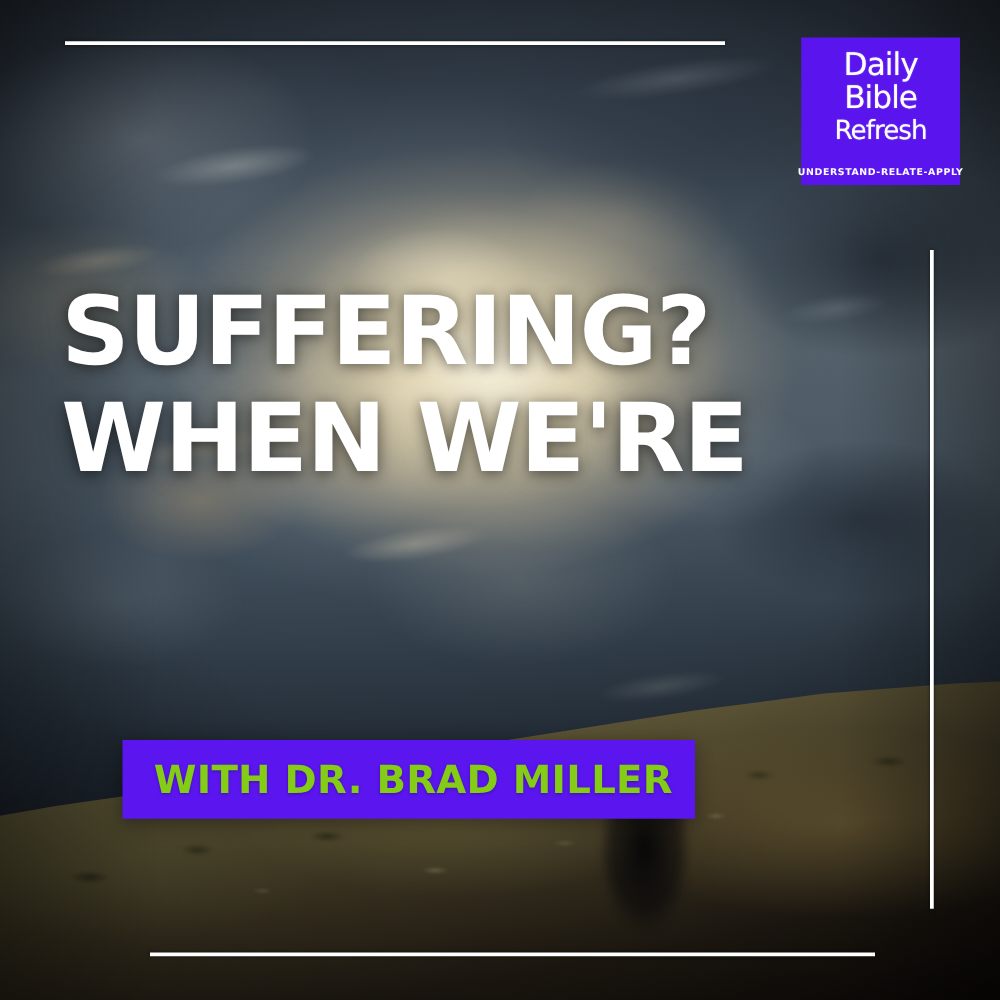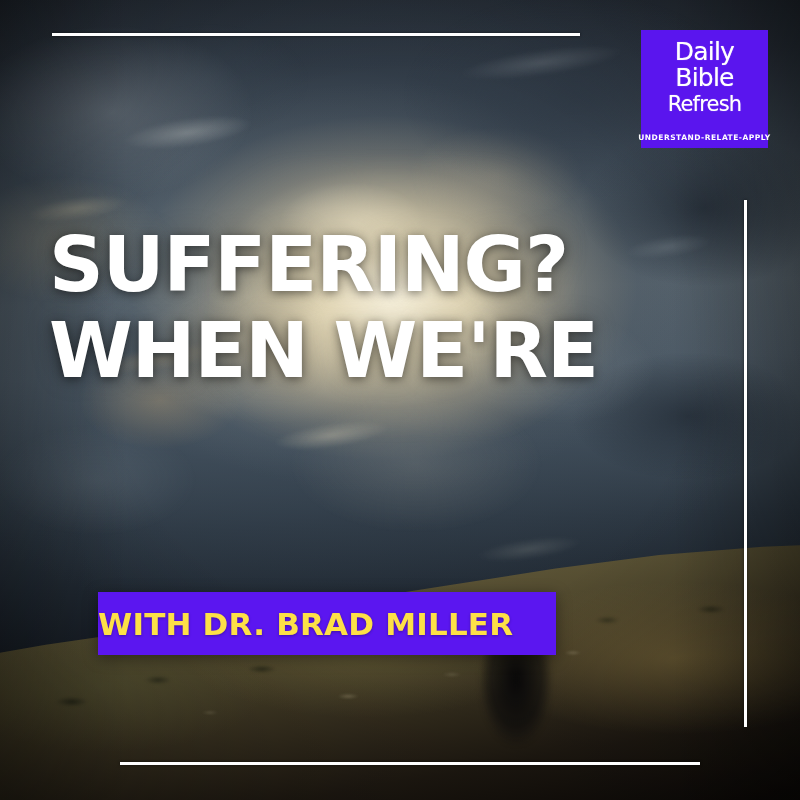--- a/index.html
+++ b/index.html
@@ -219,21 +219,22 @@
   .banner {
     position: absolute;
     left: 98px; top: 592px;
     width: 458px; height: 63px;
     background: #5B16F0;
     display: flex;
     align-items: center;
     box-shadow: 0 3px 14px rgba(0,0,0,0.40);
   }
   .banner-text {
-    color: #fde047;
+    margin-left: 25px;
+    color: #84cc16;
     font-family: "DejaVu Sans", sans-serif;
     font-weight: 700;
     font-size: 31px;
     letter-spacing: 0.2px;
     white-space: nowrap;
     text-shadow: 0 1px 3px rgba(0,0,0,0.30);
   }
 </style>
 </head>
 <body>

